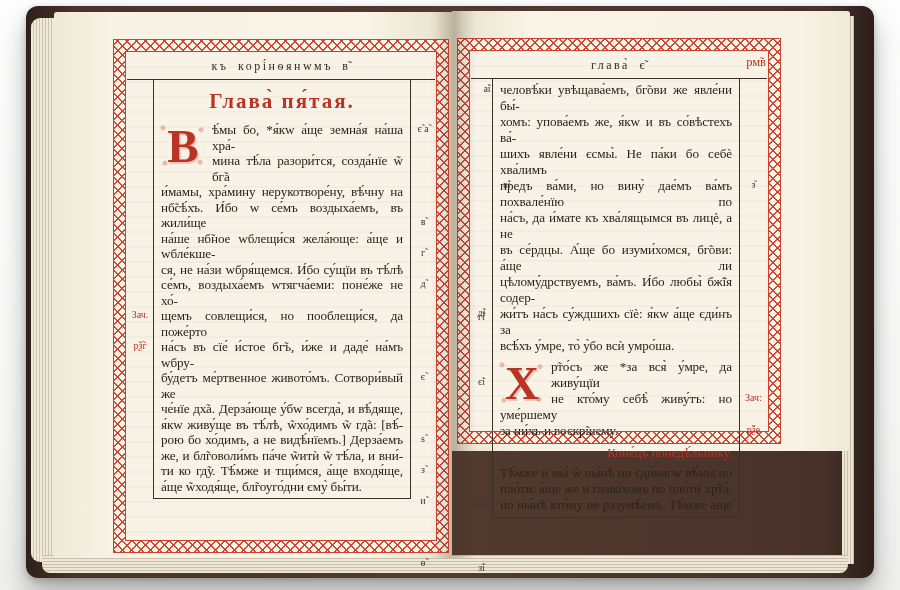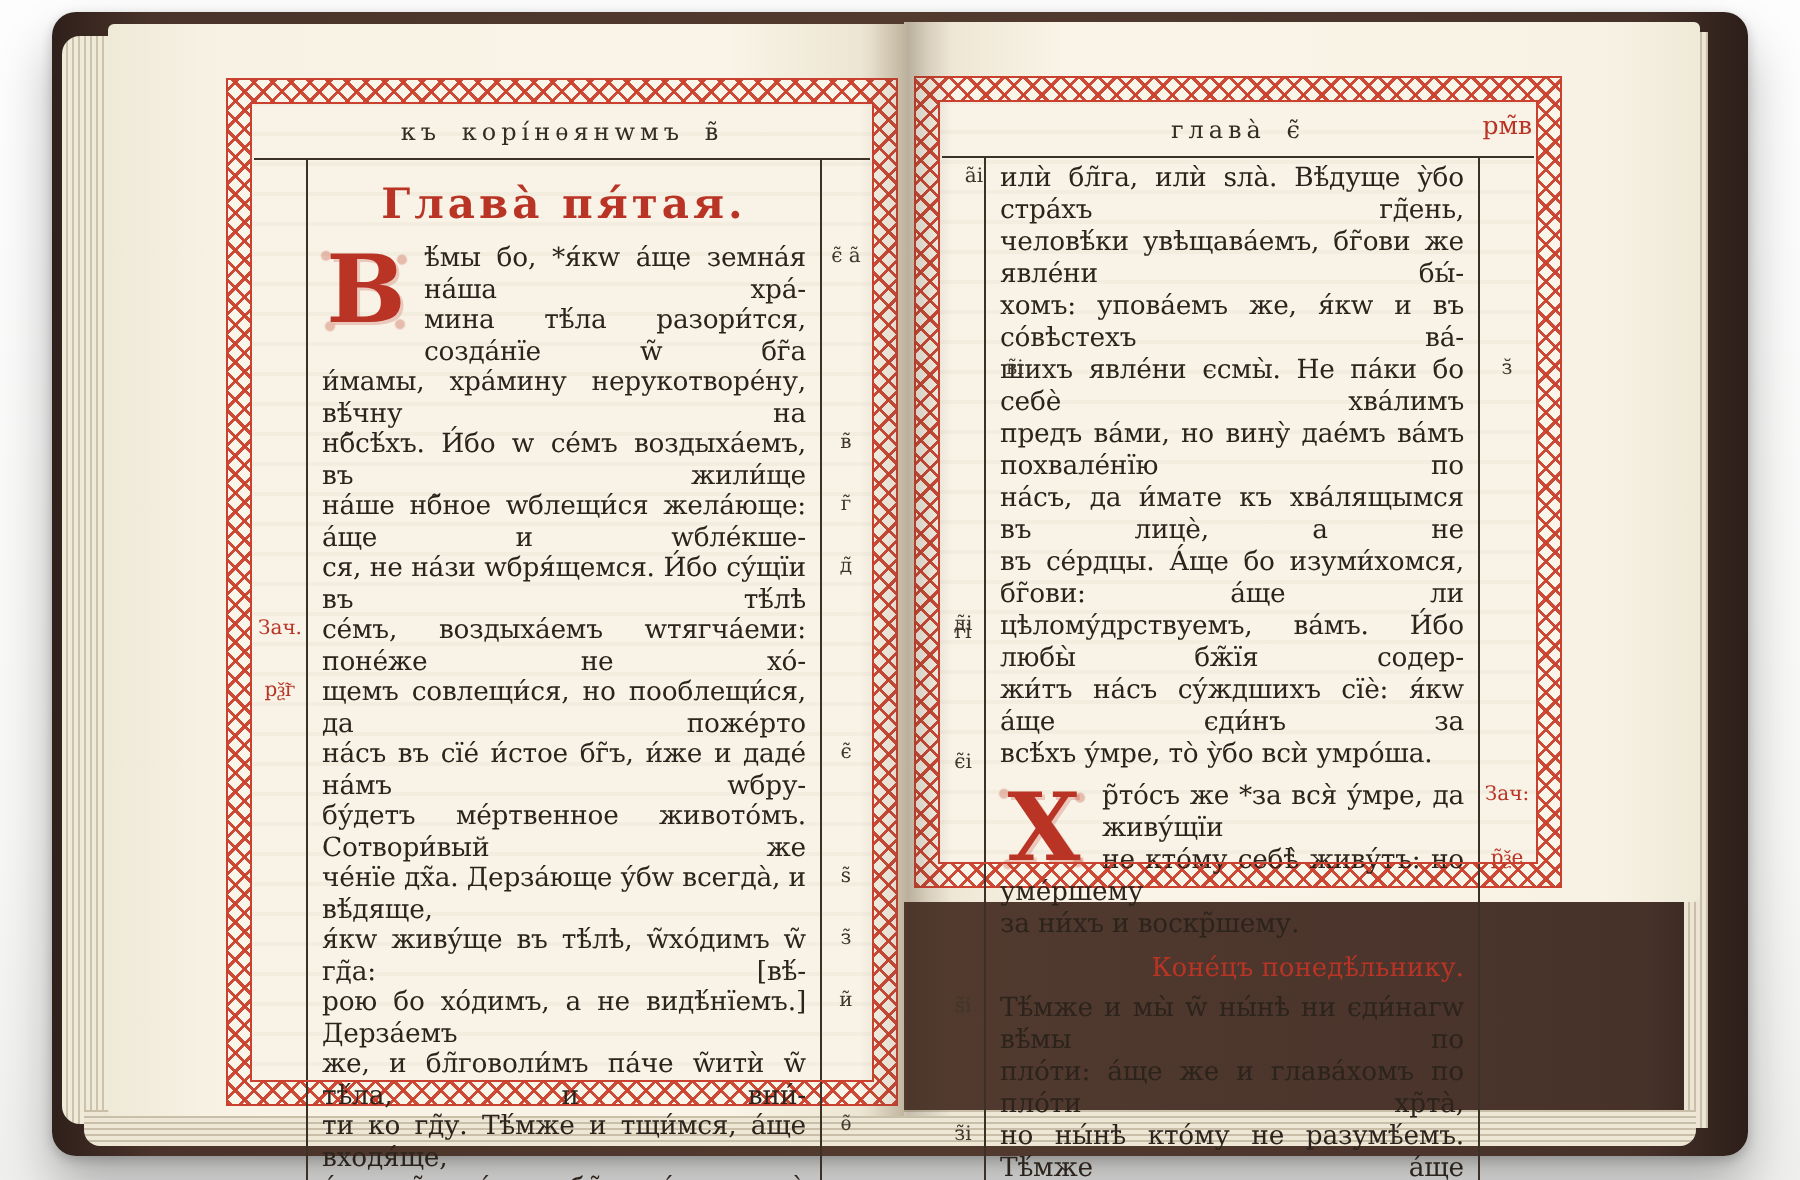--- a/index.html
+++ b/index.html
@@ -3,21 +3,21 @@
 <meta charset="utf-8">
 <style>
   html,body{margin:0;padding:0;}
   body{
     width:900px;height:590px;overflow:hidden;
     background:#fbfbfb;
     font-family:"DejaVu Serif", serif;
   }
   .stage{position:relative;width:900px;height:590px;background:linear-gradient(180deg,#fdfdfd 0%,#f7f7f6 70%,#efefee 100%);}
   
-  .book{position:absolute;left:26px;top:6px;width:848px;height:572px;}
+  .book{position:absolute;left:26px;top:6px;width:848px;height:572px;font-family:Liberation Serif, serif;}
   .cover{
     position:absolute;inset:0;border-radius:12px;
     background:linear-gradient(90deg,#2f201b 0%,#4a332a 6%,#523a2f 50%,#47322a 94%,#2c1e19 100%);
     box-shadow:0 16px 26px rgba(0,0,0,.28), 0 2px 6px rgba(0,0,0,.2);
   }
   .fore{position:absolute;}
   .fore-left{left:5px;top:12px;bottom:16px;width:26px;border-radius:9px 0 0 9px;
     background:repeating-linear-gradient(90deg,#f0ead9 0 2px,#cdc3ad 2px 3px);}
   .fore-right{right:20px;top:10px;bottom:14px;width:12px;
     background:repeating-linear-gradient(90deg,#ece5d3 0 2px,#c9bfa9 2px 3px);}
@@ -146,21 +146,20 @@
               <span class="mnote dark" style="top: 100px; margin-left: 32px;">в̃і</span>
               <span class="mnote dark" style="top: 212px; margin-top: 20px;">г̃і</span>
               <span class="mnote dark" style="top: 228px;">д̃і</span>
               <span class="mnote dark" style="top: 297px;">є̃і</span>
               <span class="mnote dark" style="top: 419px;">ѕ̃і</span>
               <span class="mnote dark" style="top: 483px;">з̃і</span>
             </div>
           <div class="textbox">
             <div class="items">
                 <div class="para">
-                  <div class="tline">илѝ бл̃га, илѝ ѕла̀. Вѣ́дуще у̀бо стра́хъ гд̃ень,</div>
                   <div class="tline">человѣ́ки увѣщава́емъ, бг̃ови же явле́ни бы́-</div>
                   <div class="tline">хомъ: упова́емъ же, я́кw и въ со́вѣстехъ ва́-</div>
                   <div class="tline">шихъ явле́ни єсмы̀. Не па́ки бо себѐ хва́лимъ</div>
                   <div class="tline">предъ ва́ми, но вину̀ дае́мъ ва́мъ похвале́нїю по</div>
                   <div class="tline">на́съ, да и́мате къ хва́лящымся въ лицѐ, а не</div>
                   <div class="tline">въ се́рдцы. А́ще бо изуми́хомся, бг̃ови: а́ще ли</div>
                   <div class="tline">цѣлому́дрствуемъ, ва́мъ. И́бо любы̀ бж̃їя содер-</div>
                   <div class="tline">жи́тъ на́съ су́ждшихъ сїѐ: я́кw а́ще єди́нъ за</div>
                   <div class="tline last">всѣ́хъ у́мре, то̀ у̀бо всѝ умро́ша.</div>
                 </div>

